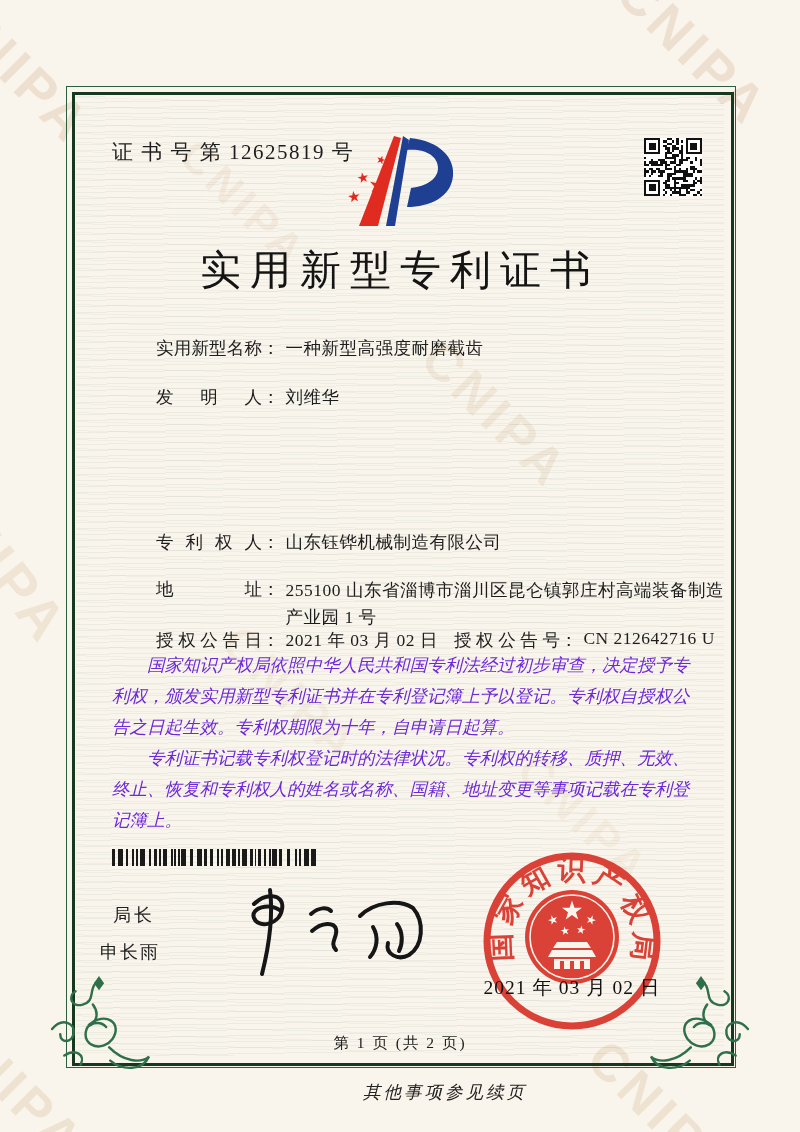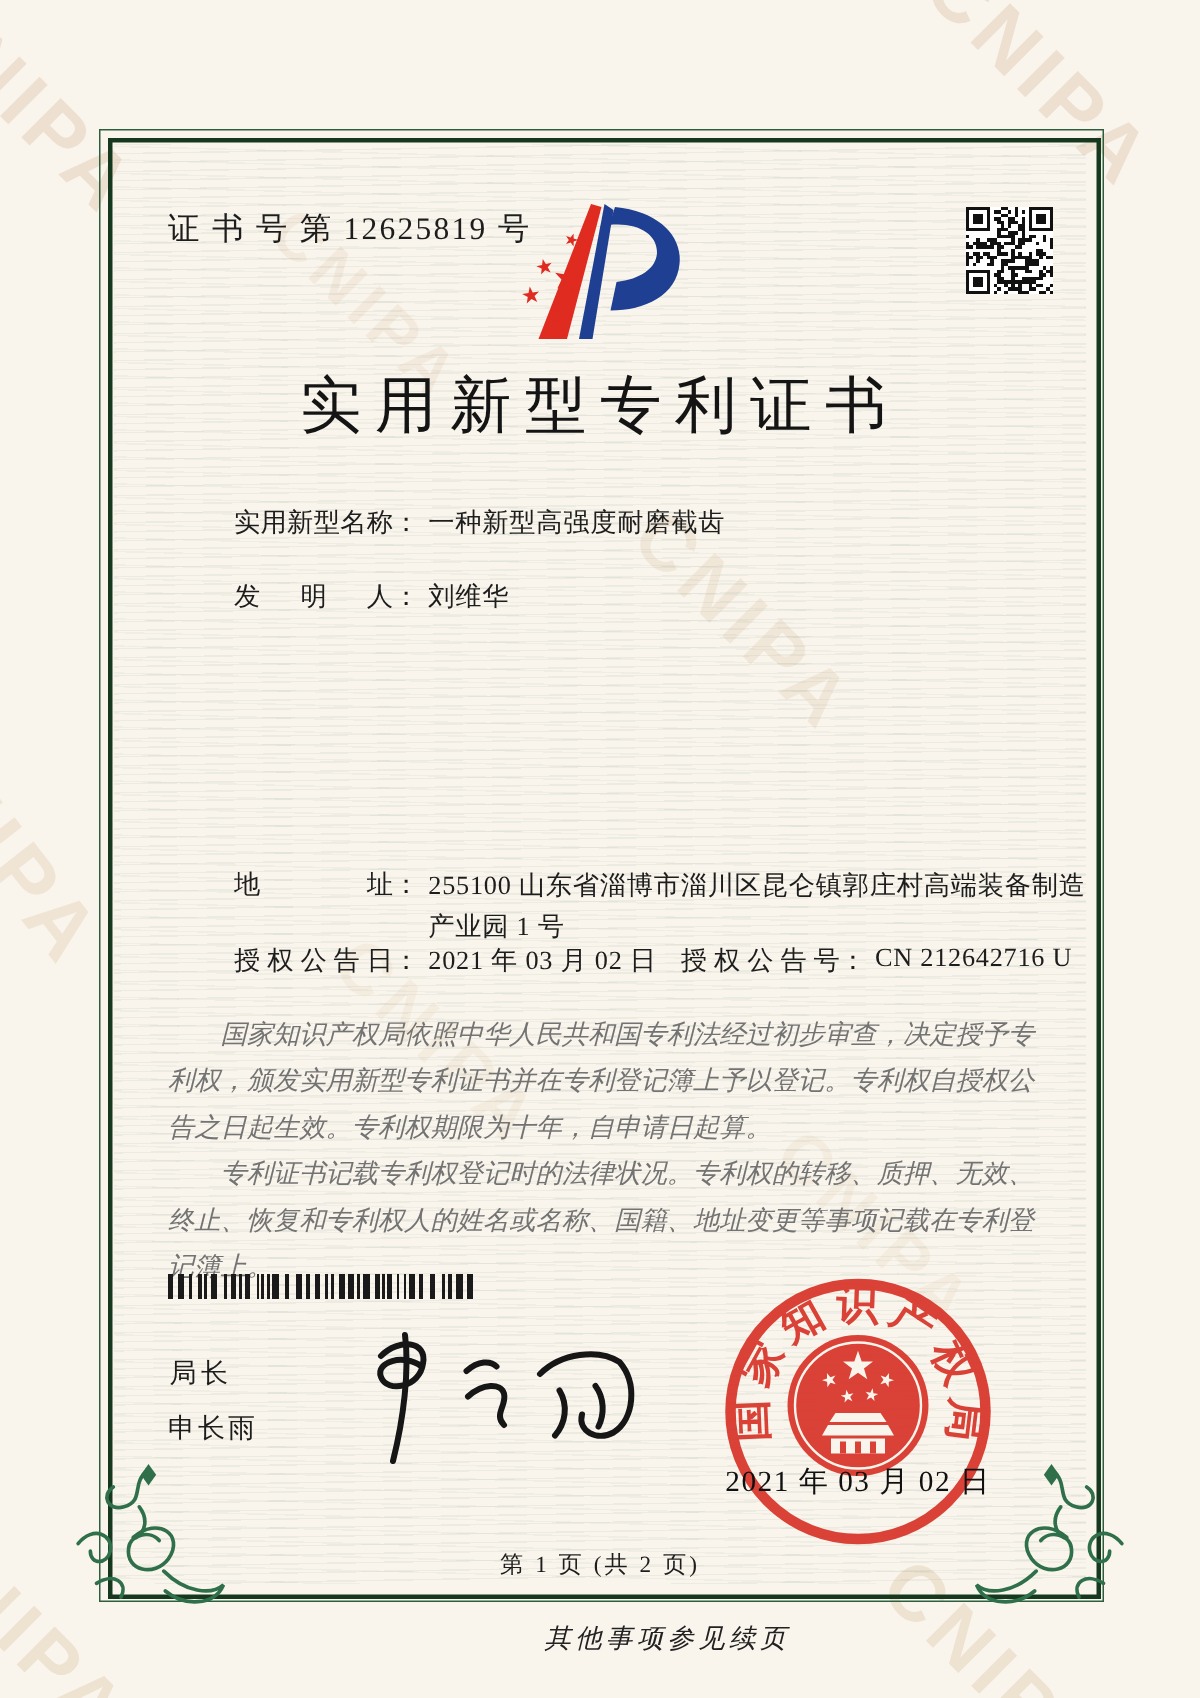--- a/index.html
+++ b/index.html
@@ -34,28 +34,28 @@
     font-size:41px; font-weight:normal; letter-spacing:9px; color:#141414; z-index:2;}
   
   .row{position:absolute; left:112px; width:586px; font-size:17.5px; z-index:2; white-space:nowrap;margin-left:44px;}
   .flabel{display:inline-block; width:106px; text-align:justify; text-align-last:justify; vertical-align:top;}
   .colon{display:inline-block; margin:0 6px 0 0; vertical-align:top;}
   .fval{display:inline-block; vertical-align:top; letter-spacing:0.5px;}
   .addr-val{white-space:normal; width:462px;}
   .addr-line{display:block; line-height:27px;}
   .pair2{margin-left:16px;}
   
-  .body-text{position:absolute; left:112px; top:674px; width:578px; z-index:2;
-    font-size:17.5px; line-height:31px; font-style:italic; color:#737373;}
+  .body-text{position:absolute; left:112px; top:650px; width:578px; z-index:2;
+    font-size:17.5px; line-height:31px; font-style:italic; color:#6d28d9;}
   .body-text p{margin:0; text-indent:2em;}
   
   .barcode{position:absolute; left:112px; top:849px; z-index:2;}
   .officer-title{position:absolute; left:113px; top:903px; font-size:18px; letter-spacing:3px; z-index:2;
     font-family:Liberation Serif, serif;}
-  .officer-name{position:absolute; left:112px; top:940px; font-size:18px; letter-spacing:2px; z-index:2;
+  .officer-name{position:absolute; left:100px; top:940px; font-size:18px; letter-spacing:2px; z-index:2;
     font-family:"Liberation Sans","DejaVu Sans",sans-serif;}
   .signature{position:absolute; left:232px; top:884px; z-index:2;}
   
   .seal{position:absolute; left:480px; top:849px; z-index:3; opacity:0.93;}
   .seal-date{position:absolute; left:468px; top:974px; width:208px; text-align:center;
     font-size:19.5px; color:#101010; letter-spacing:1px; z-index:4;}
   
   .page-num{position:absolute; left:0; top:1033px; width:100%; text-align:center;
     font-size:15.5px; letter-spacing:2px; z-index:2;}
   .cont-note{position:absolute; left:0; top:1080px; width:100%; text-align:center;
@@ -340,20 +340,23 @@
     </svg>
 
   <div class="title">实用新型专利证书</div>
 
   <div class="row" style="top:336px;">
     <span class="flabel">实用新型名称</span><span class="colon">：</span><span class="fval">一种新型高强度耐磨截齿</span>
   </div>
   <div class="row" style="top:385px;">
     <span class="flabel">发明人</span><span class="colon">：</span><span class="fval">刘维华</span>
   </div>
+  <div class="row" style="top:530px;">
+    <span class="flabel">专利权人</span><span class="colon">：</span><span class="fval">山东钰铧机械制造有限公司</span>
+  </div>
   <div class="row" style="top:577px;">
     <span class="flabel">地址</span><span class="colon">：</span><span class="fval addr-val"><span class="addr-line">255100  山东省淄博市淄川区昆仑镇郭庄村高端装备制造</span><span class="addr-line">产业园 1 号</span></span>
   </div>
   <div class="row" style="top:628px;">
     <span class="flabel">授权公告日</span><span class="colon">：</span><span class="fval">2021 年 03 月 02 日</span><span class="flabel pair2">授权公告号</span><span class="colon">：</span><span class="fval">CN 212642716 U</span>
   </div>
 
   <div class="body-text">
     <p>国家知识产权局依照中华人民共和国专利法经过初步审查，决定授予专利权，颁发实用新型专利证书并在专利登记簿上予以登记。专利权自授权公告之日起生效。专利权期限为十年，自申请日起算。</p>
     <p>专利证书记载专利权登记时的法律状况。专利权的转移、质押、无效、终止、恢复和专利权人的姓名或名称、国籍、地址变更等事项记载在专利登记簿上。</p>

